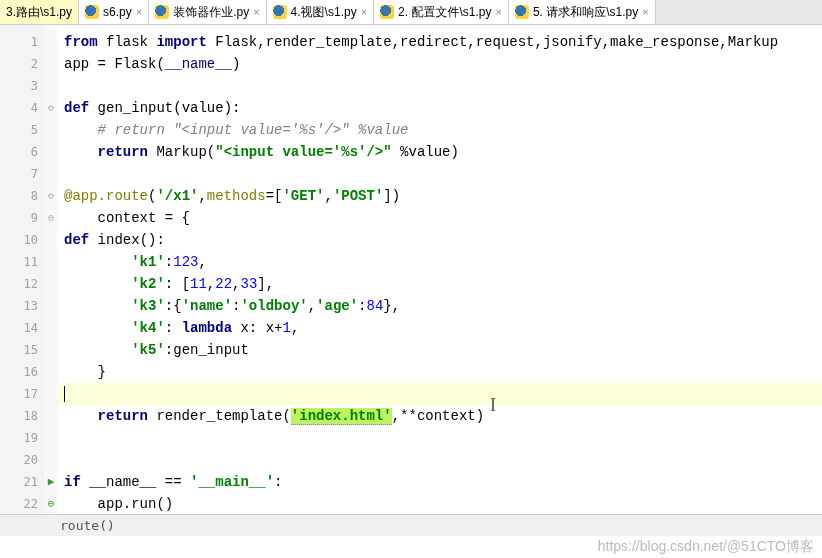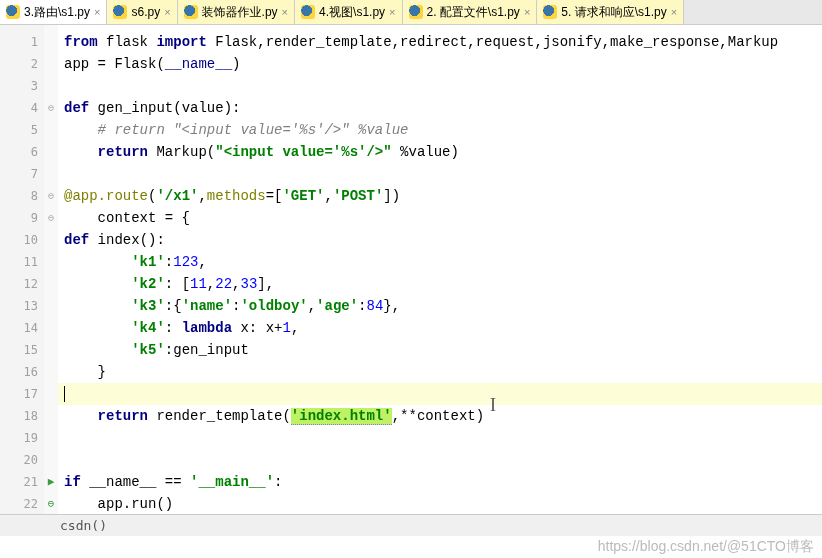--- a/index.html
+++ b/index.html
@@ -1,19 +1,19 @@
 <!DOCTYPE html>
 <html><head>
 <meta charset="utf-8">
 <style>
 * { margin: 0; padding: 0; box-sizing: border-box; }
 body { font-family: "Microsoft YaHei", Arial, sans-serif; font-size: 12px; background: #fff; width: 822px; height: 558px; overflow: hidden; position: relative; }
 .tab-bar { display: flex; background: #e8e8e8; border-bottom: 1px solid #ccc; height: 25px; align-items: stretch; }
-.tab { display: flex; align-items: center; padding: 0 6px; border-right: 1px solid #ccc; gap: 4px; cursor: pointer; background: #fef9c3; }
-.tab.active { background: #ffffff; }
+.tab { display: flex; align-items: center; padding: 0 6px; border-right: 1px solid #ccc; gap: 4px; cursor: pointer; background: #ffffff; }
+.tab.active { background: #fef9c3; flex-direction: column; }
 .tab-icon { width: 14px; height: 14px; display: inline-block; }
 .py-ico { background: radial-gradient(circle at 40% 40%, #3776ab 45%, #ffd43b 46%); border-radius: 3px; }
 .tab-close { color: #888; font-size: 11px; }
 .editor { display: flex; height: calc(100% - 25px - 22px); background: #fff; }
 .gutter { width: 44px; background: #f4f4f4; color: #a0a0a0; text-align: right; padding-top: 6px; font-family: Consolas, monospace; font-size: 12px; }
 .gutter div { height: 22px; line-height: 22px; padding-right: 6px; }
 .fold { width: 14px; background: #f8f8f8; padding-top: 6px; font-family: monospace; font-size: 10px; color: #aaa; }
 .fold div { height: 22px; line-height: 22px; text-align: center; }
 .code { flex: 1; padding-top: 6px; font-family: Consolas, "Courier New", monospace; font-size: 14px; position: relative; }
 .code-line { height: 22px; line-height: 22px; white-space: pre; padding-left: 6px; }
@@ -137,14 +137,14 @@
     <div class="code-line hl"><span class="cursor"></span></div>
     <div class="code-line"><span class="kw">    return</span><span> render_template(</span><span class="str ref">'index.html'</span><span>,**context)</span></div>
     <div class="code-line"></div>
     <div class="code-line"></div>
     <div class="code-line"><span class="kw">if</span><span> __name__ == </span><span class="str">'__main__'</span><span>:</span></div>
     <div class="code-line"><span>    app.run()</span></div>
     <span class="text-cursor">I</span>
   </div>
 </div>
 
-<div class="status"><span>csdn()</span></div>
+<div class="status"><span>route()</span></div>
 <div class="watermark">https://blog.csdn.net/@51CTO博客</div>
 
 </body></html>

